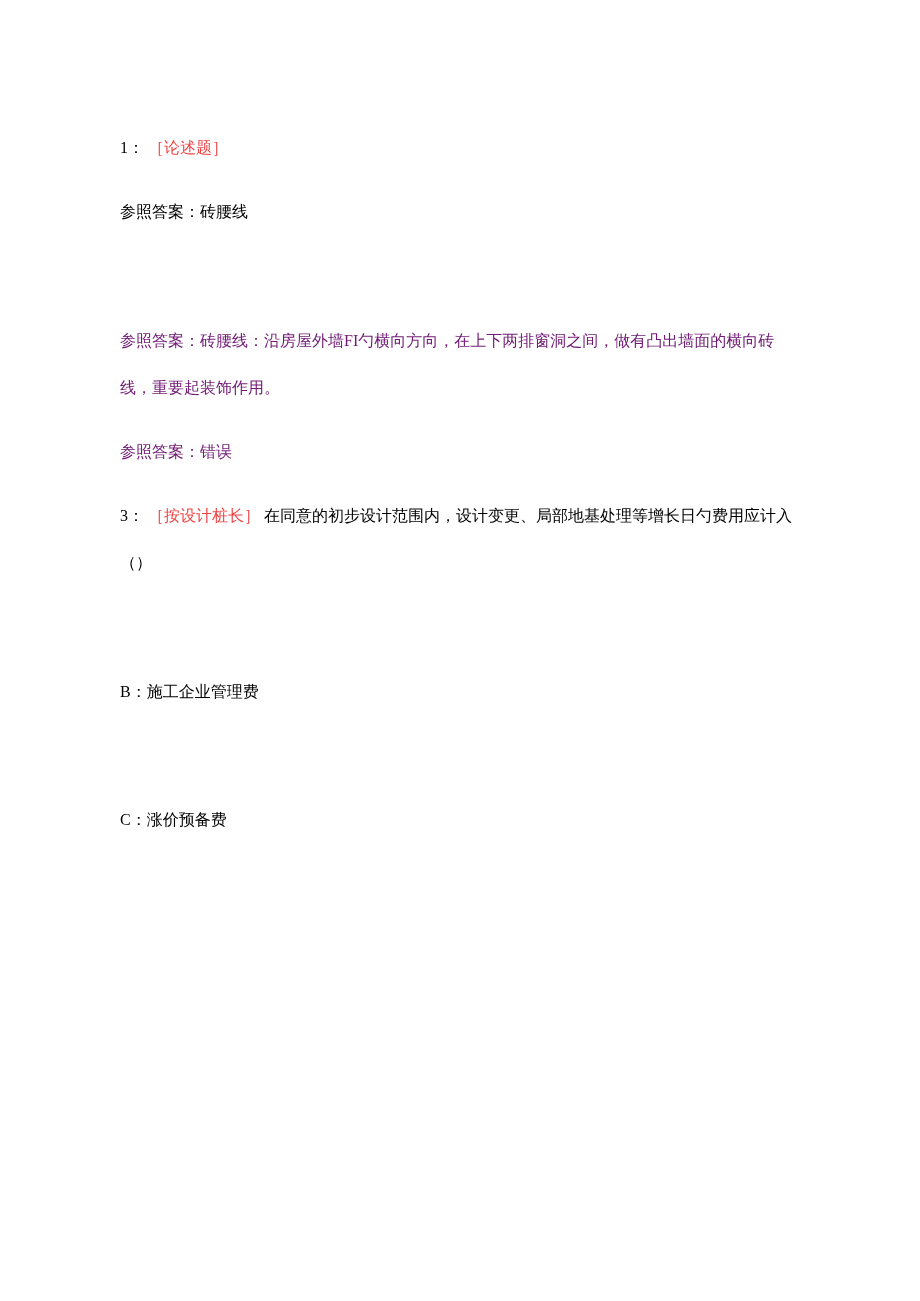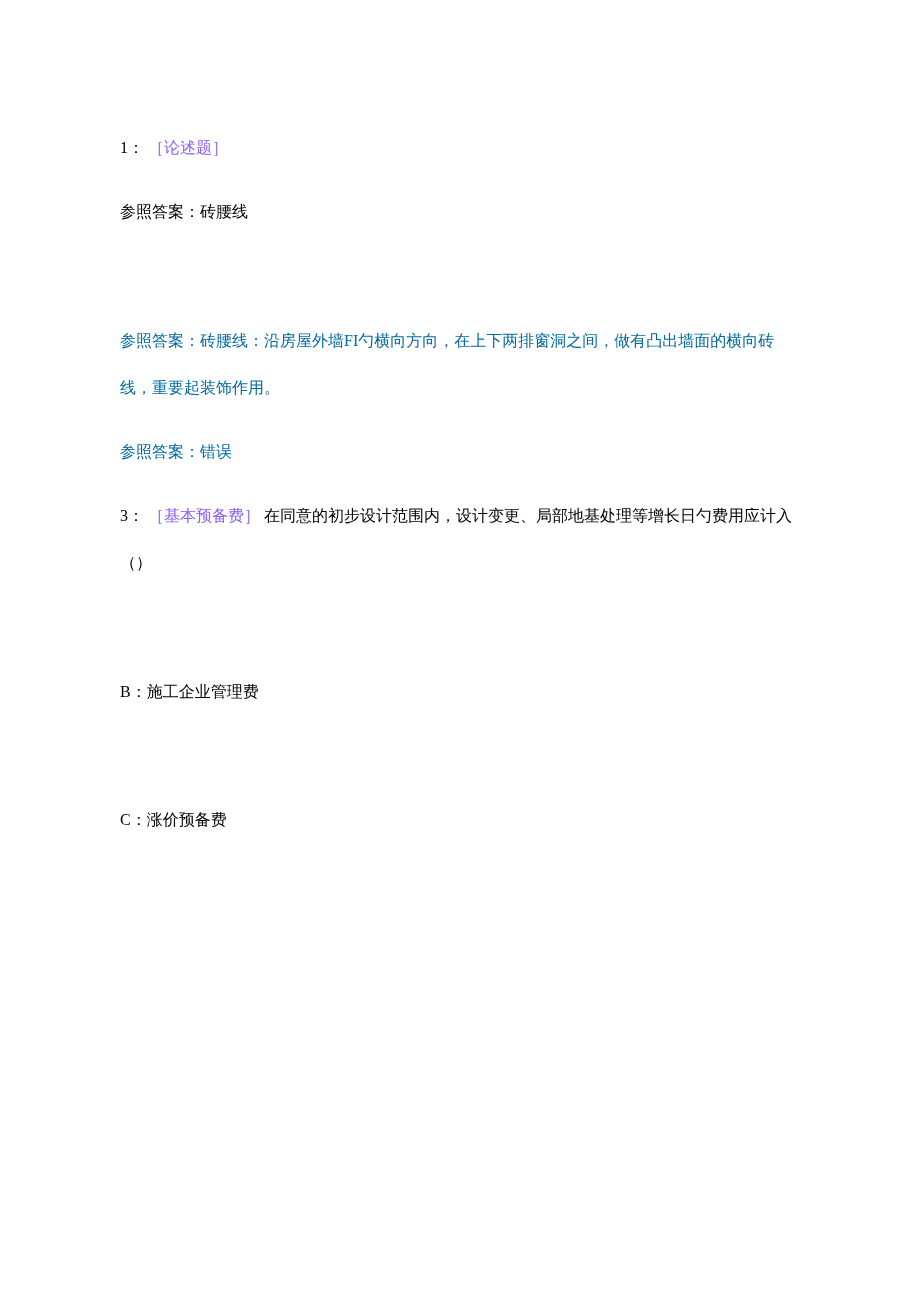--- a/index.html
+++ b/index.html
@@ -12,24 +12,24 @@
     .content {
       padding: 115px 120px 60px 120px;
       font-size: 16px;
       line-height: 2.9;
       color: #000000;
     }
     .q-num {
       color: #000000;
     }
     .link {
-      color: #8b5cf6;
+      color: #ef4444;
     }
     .answer {
-      color: #0369a1;
+      color: #701a75;
     }
     .para {
       margin: 0 0 18px 0;
     }
     .block {
       margin-top: 10px;
     }
   </style>
 </head>
 <body>
@@ -46,21 +46,21 @@
     <p class="para answer">参照答案：砖腰线：沿房屋外墙FI勺横向方向，在上下两排窗洞之间，做有凸出墙面的横向砖线，重要起装饰作用。</p>
   </div>
 
   <div class="block">
     <p class="para answer">参照答案：错误</p>
   </div>
 
   <div class="block">
     <p class="para">
       <span class="q-num">3：</span>
-      <span class="link">［基本预备费］</span>
+      <span class="link">［按设计桩长］</span>
       <span>在同意的初步设计范围内，设计变更、局部地基处理等增长日勺费用应计入（）</span>
     </p>
     <p class="para">&nbsp;</p>
     <p class="para">B：施工企业管理费</p>
     <p class="para">&nbsp;</p>
     <p class="para">C：涨价预备费</p>
     <p class="para">&nbsp;</p>
     <p class="para">&nbsp;</p>
   </div>
 

